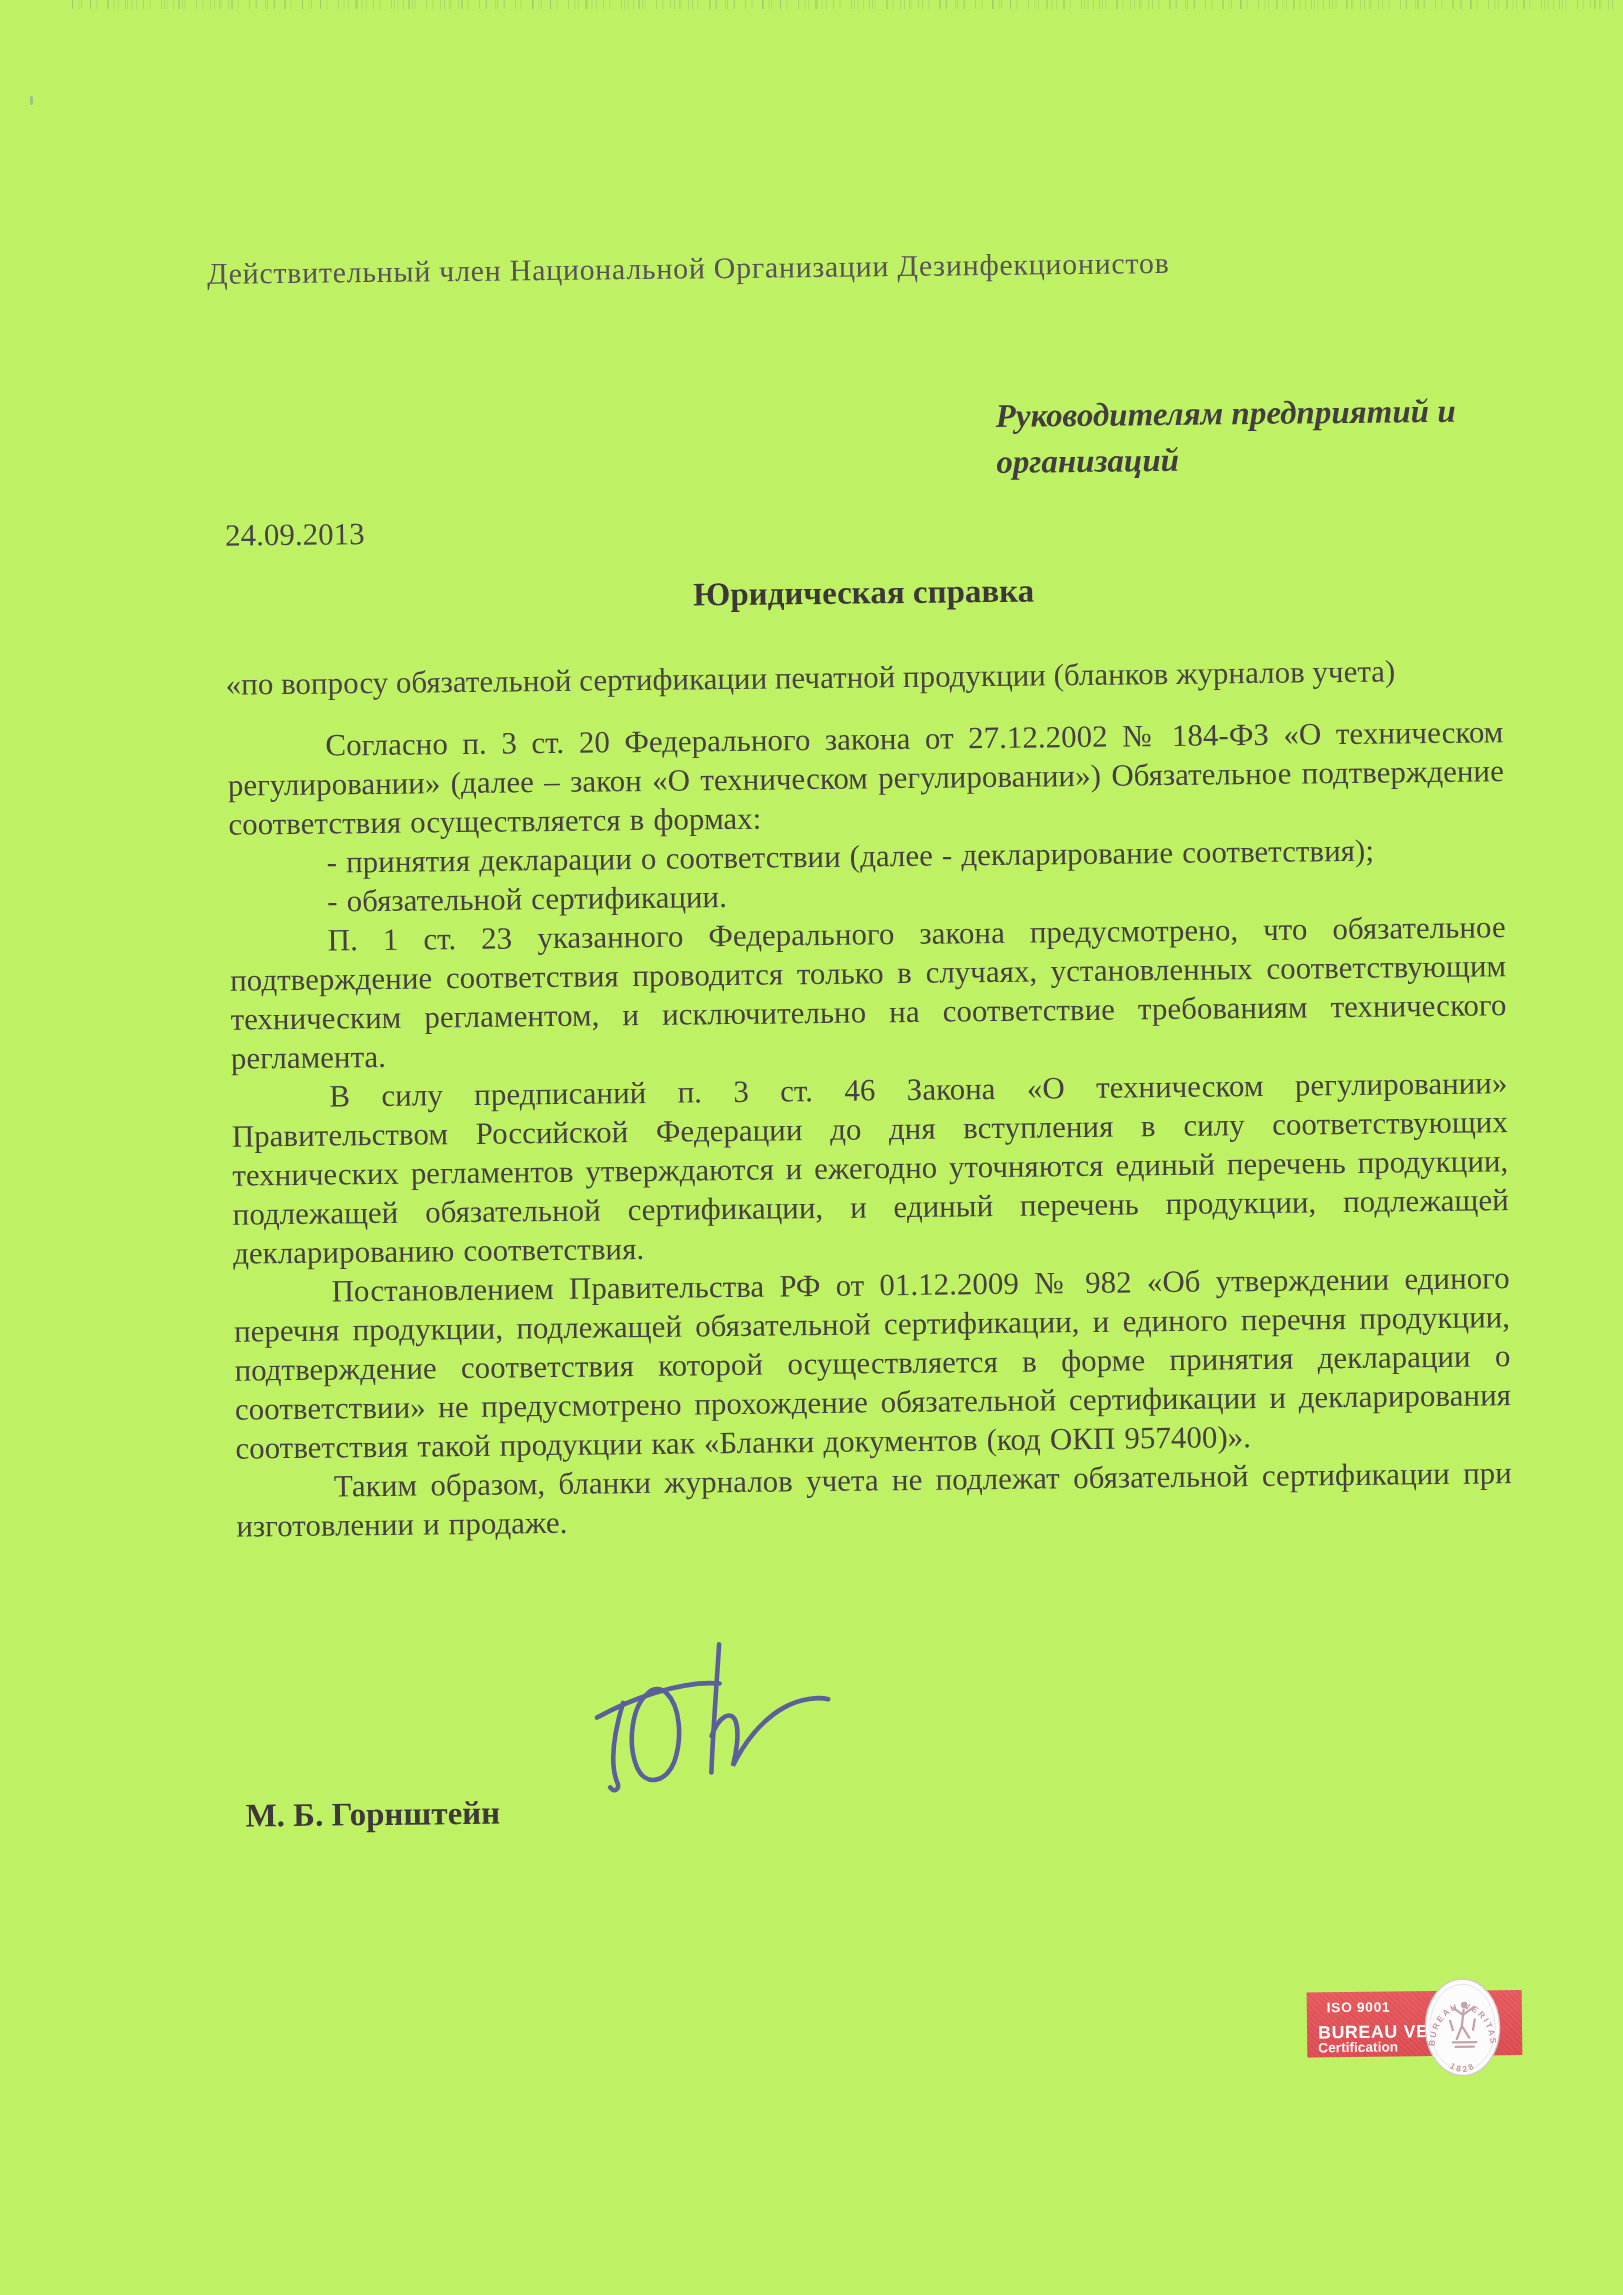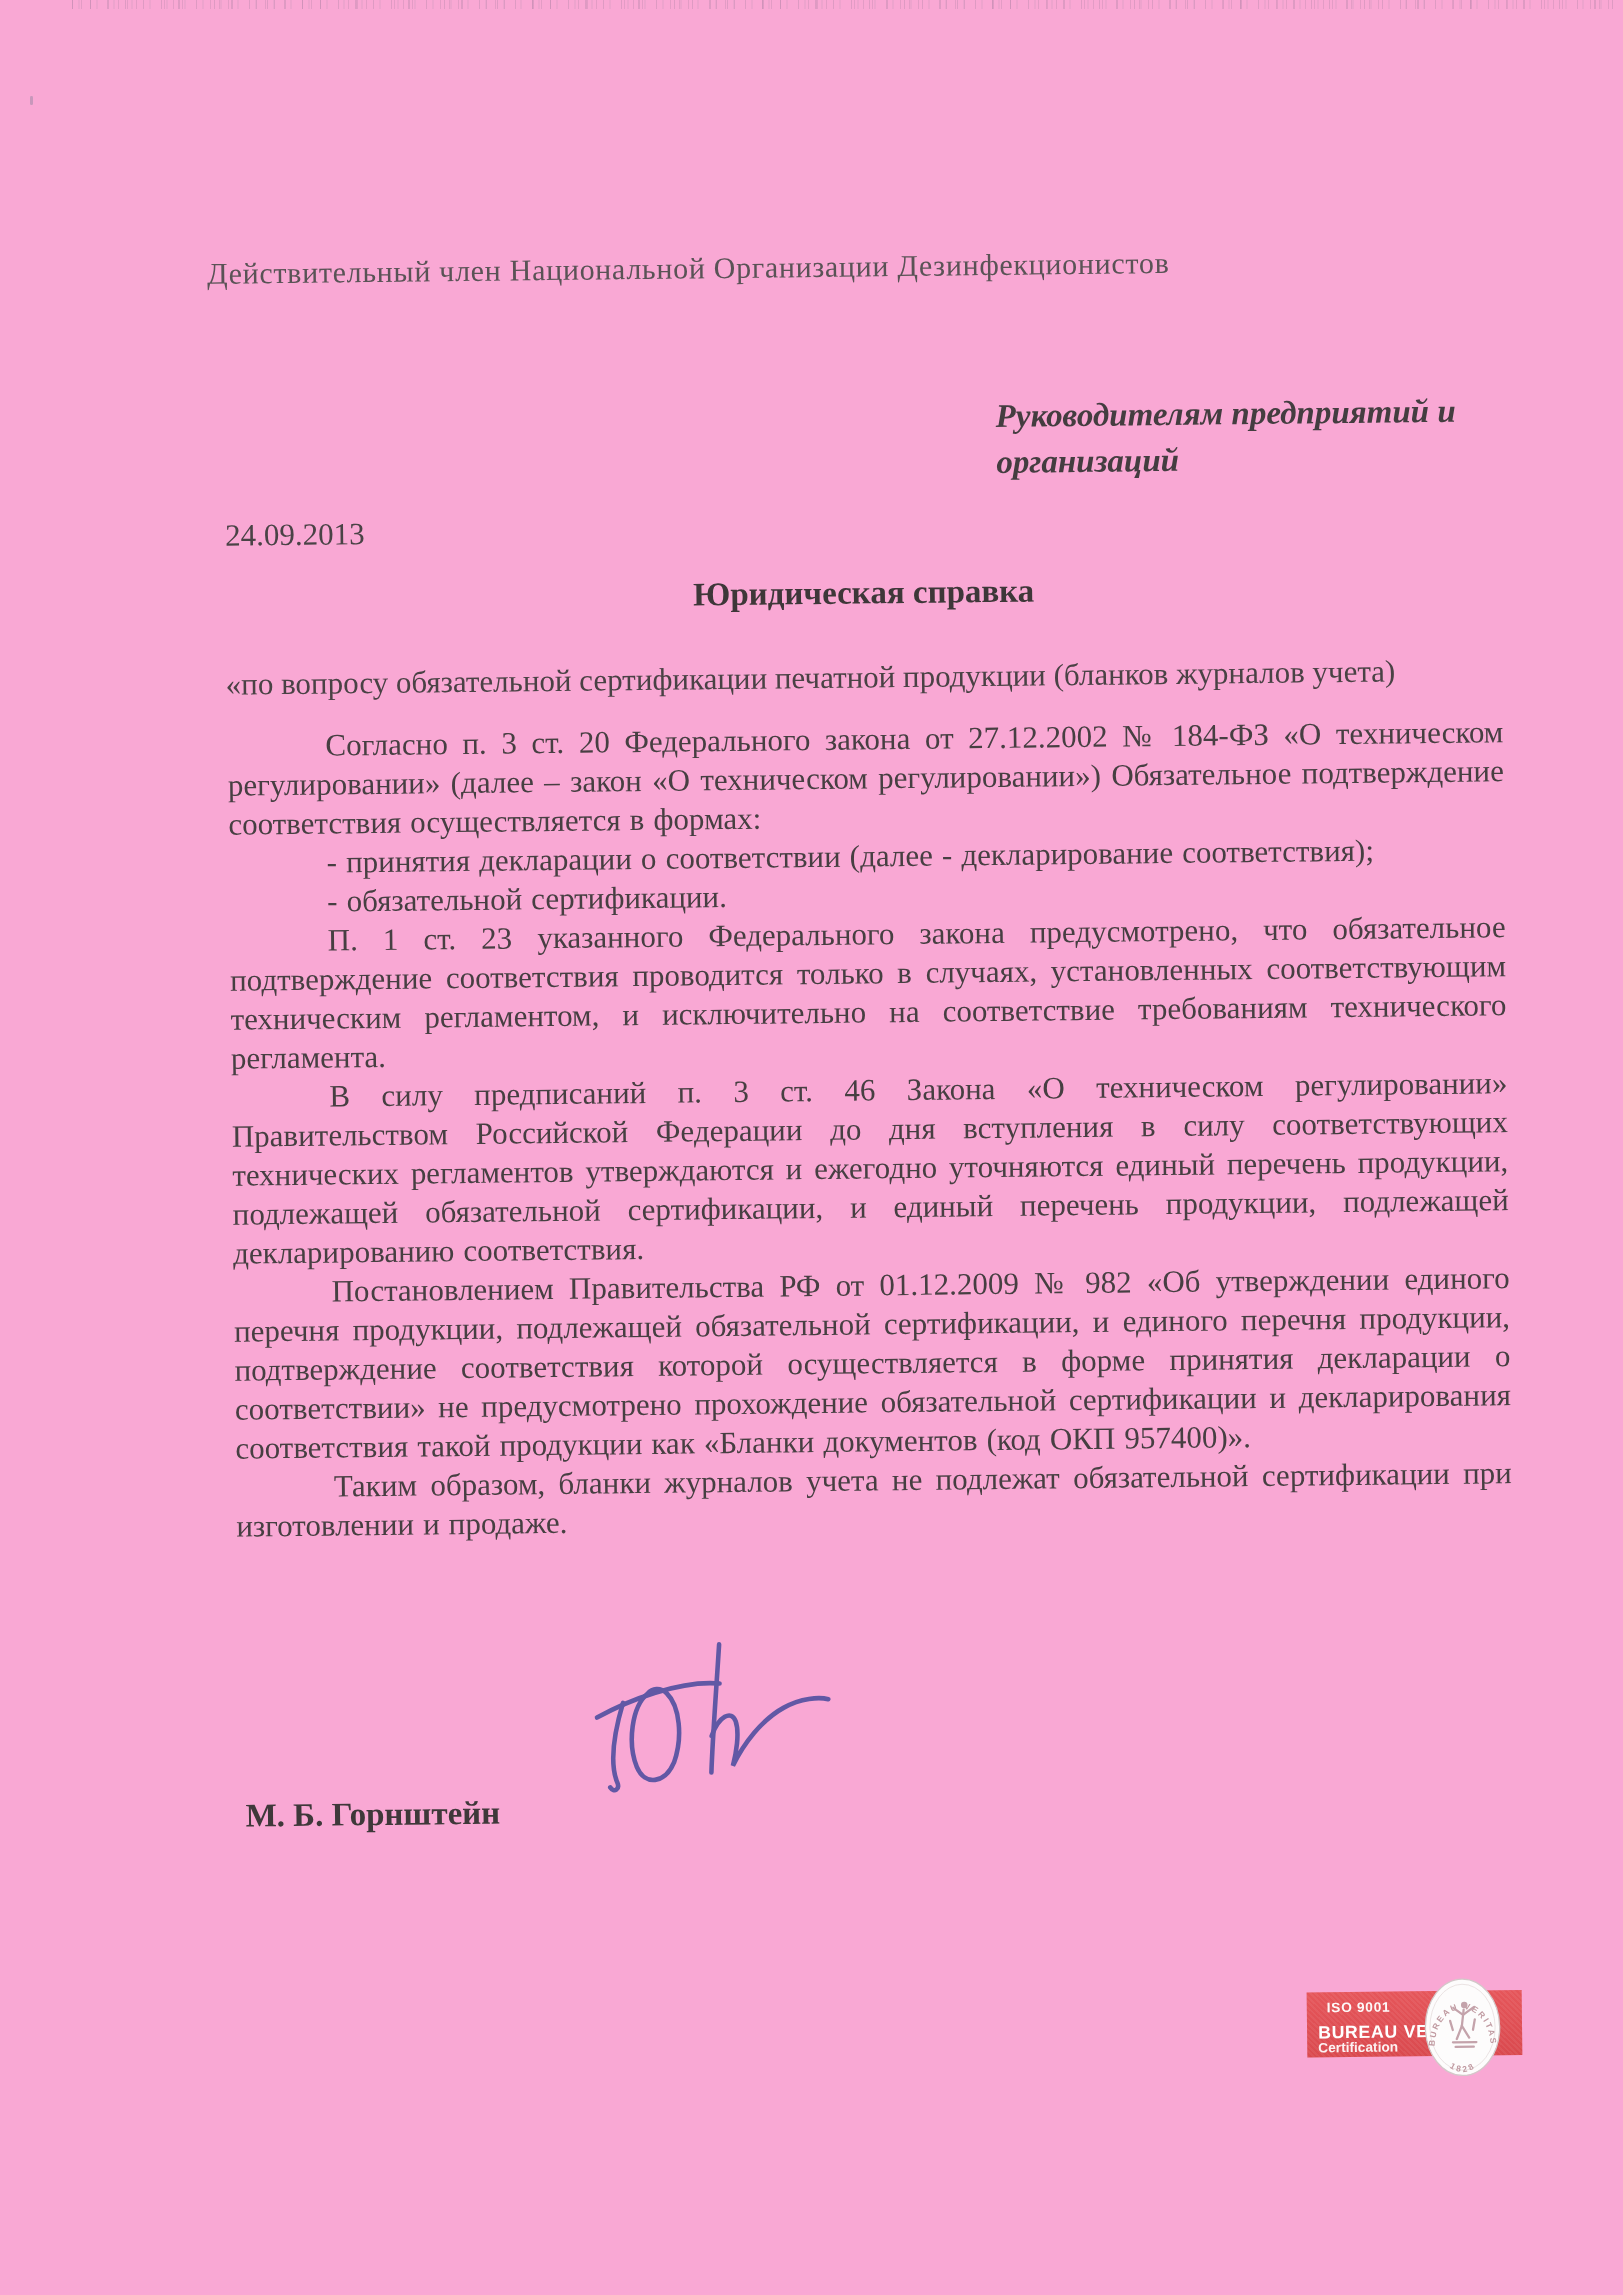--- a/index.html
+++ b/index.html
@@ -3,21 +3,21 @@
 <meta charset="utf-8">
 <style>
   html,body{margin:0;padding:0;}
   body{
     width:1623px;height:2295px;
     background:#f7f6f4;
     font-family:"Liberation Serif","DejaVu Serif",serif;
     position:relative;overflow:hidden;
   }
   .page{
-    position:absolute;inset:0;background:#f9a8d4;
+    position:absolute;inset:0;background:#bef264;
   }
   
   .scan-noise{
     position:absolute;left:72px;top:0;width:1545px;height:8.5px;
     background:
       repeating-linear-gradient(90deg, rgba(122,104,132,.38) 0 1.3px, transparent 1.3px 5.9px, rgba(150,132,158,.22) 5.9px 7.9px, transparent 7.9px 17.7px),
       repeating-linear-gradient(90deg, rgba(90,80,110,.25) 0 0.7px, transparent 0.7px 9.2px);
     opacity:.55;
   }
   .speck{

